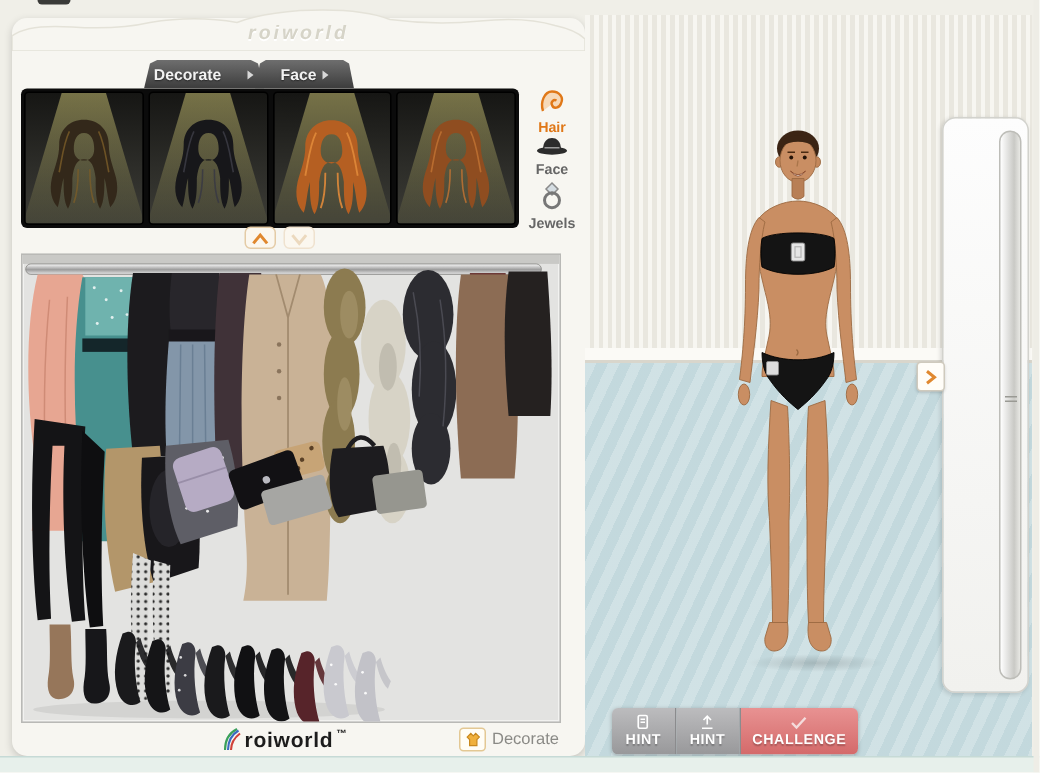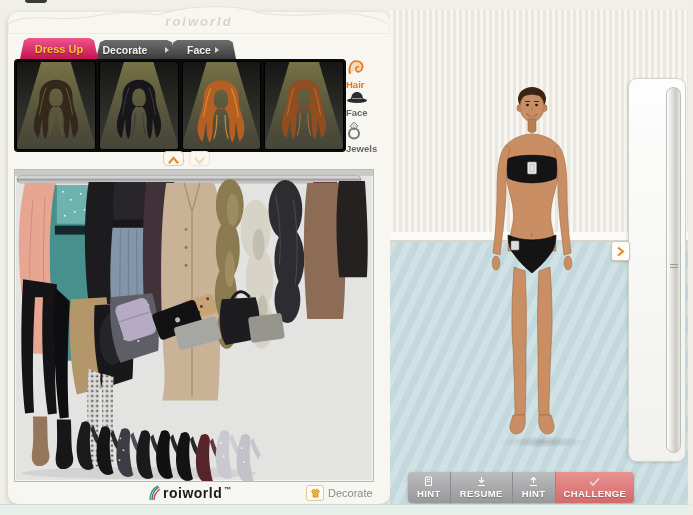--- a/index.html
+++ b/index.html
@@ -42,21 +42,21 @@
   .hair-strip { position:absolute; left:6px; top:47px; width:332px; height:93px;
     background:#0b0b0b; border-radius:4px; display:flex; gap:3px; padding:2px; z-index:4; }
   .hair-slot { flex:1; position:relative; border-radius:3px; overflow:hidden; cursor:pointer;
     background:linear-gradient(#161614,#2c2c28 55%,#3c3c36); border:1px solid #000; }
   .spotlight { position:absolute; left:0; top:0; width:100%; height:100%;
     clip-path:polygon(31% 0, 69% 0, 102% 100%, -2% 100%);
     background:linear-gradient(rgba(214,205,122,.5), rgba(150,148,80,.10)); }
   .hair-slot svg { position:absolute; left:50%; top:12px; transform:translateX(-50%); }
 
   .cat-menu { position:absolute; left:338px; top:47px; width:44px; z-index:4; }
-  .cat-item { height:31px; text-align:left; cursor:pointer; }
+  .cat-item { height:31px; text-align:center; cursor:pointer; }
   .cat-item .lbl { display:block; font-size:9.5px; font-weight:bold; color:#666; margin-top:-1px; }
   .cat-item.active .lbl { color:#e07818; }
 
   .pager-btn { position:absolute; width:21px; height:15px; border-radius:4px; background:#fbf7ef;
     border:1px solid #e4cba6; z-index:4; cursor:pointer; text-align:center; }
   #pager-up { left:155px; top:139px; }
   #pager-down { left:181px; top:139px; border-color:#efe2cf; }
 
   .rack { position:absolute; left:6px; top:157px; width:360px; height:313px;
     background:#e3e3e1; border:1px solid #b9b9b6; box-shadow:inset 0 0 0 1px #f2f2f0; }
@@ -118,23 +118,20 @@
       <path d="M4,11 L4,3 M4,3 L2,5.5 M4,3 L6,5.5" stroke="#e8a52c" stroke-width="1.6" fill="none"></path>
       <path d="M9,2 L9,10 M9,10 L7,7.5 M9,10 L11,7.5" stroke="#e8a52c" stroke-width="1.6" fill="none"></path>
     </svg>
   </div>
   <div class="top-btn" id="btn-plus">
     <span>+</span>
   </div>
 
   <div class="panel">
 
-    <div class="tab active" id="tab-dressup">
-      <span>Dress Up</span>
-    </div>
     <div class="tab dark" id="tab-decorate">
       <span>Decorate</span>
       <span class="tri-right"></span>
     </div>
     <div class="tab dark" id="tab-face">
       <span>Face</span>
       <span class="tri-right"></span>
     </div>
 
     <div class="hair-strip">
@@ -430,26 +427,20 @@
     <div class="action-bar">
       <div class="action-btn">
         <svg width="11" height="11" viewBox="0 0 11 11">
           <rect x="2.5" y="1" width="6" height="8.5" rx="1" fill="none" stroke="#fff" stroke-width="1.1"></rect>
           <path d="M4,3.5 L7,3.5 M4,5.5 L7,5.5" stroke="#fff" stroke-width=".9"></path>
         </svg>
         <span>HINT</span>
       </div>
       <div class="action-btn">
         <svg width="11" height="11" viewBox="0 0 11 11">
-          <path d="M5.5,1 L5.5,6 M3,4 L5.5,6.5 L8,4 M2,9.5 L9,9.5" stroke="#fff" stroke-width="1.1" fill="none"></path>
-        </svg>
-        <span>RESUME</span>
-      </div>
-      <div class="action-btn">
-        <svg width="11" height="11" viewBox="0 0 11 11">
           <path d="M5.5,7 L5.5,2 M3,4 L5.5,1.5 L8,4 M2,9.5 L9,9.5" stroke="#fff" stroke-width="1.1" fill="none"></path>
         </svg>
         <span>HINT</span>
       </div>
       <div class="action-btn accent">
         <svg width="13" height="10" viewBox="0 0 13 10">
           <polyline points="2,5 5,8 11,1.5" stroke="#f4dcdc" stroke-width="1.6" fill="none"></polyline>
         </svg>
         <span>CHALLENGE</span>
       </div>

